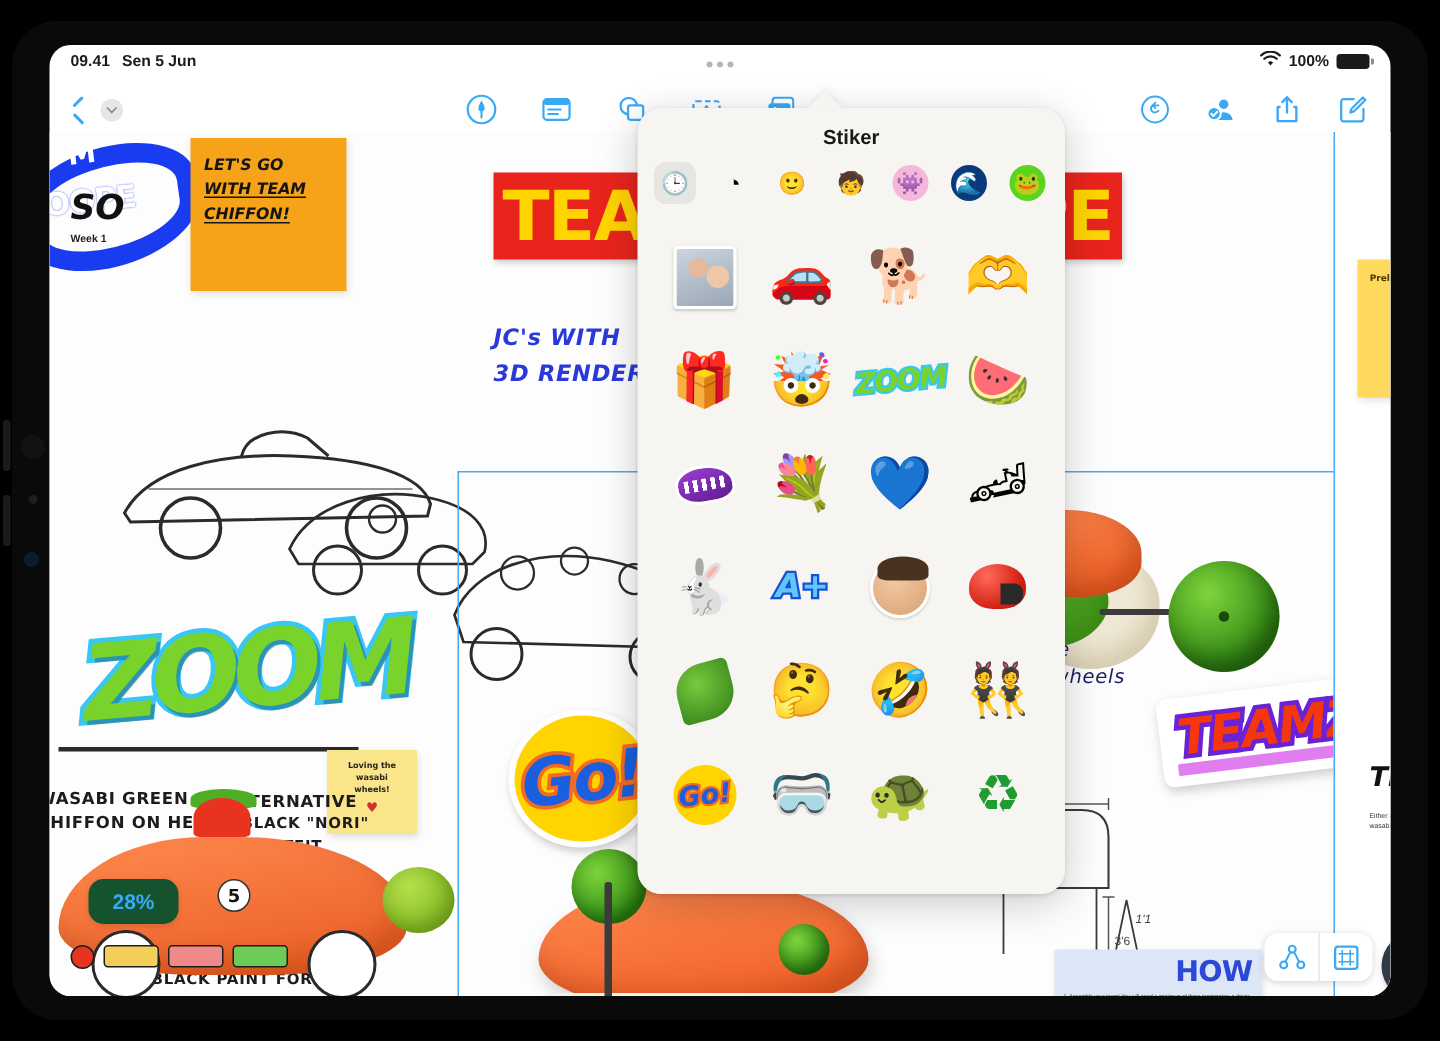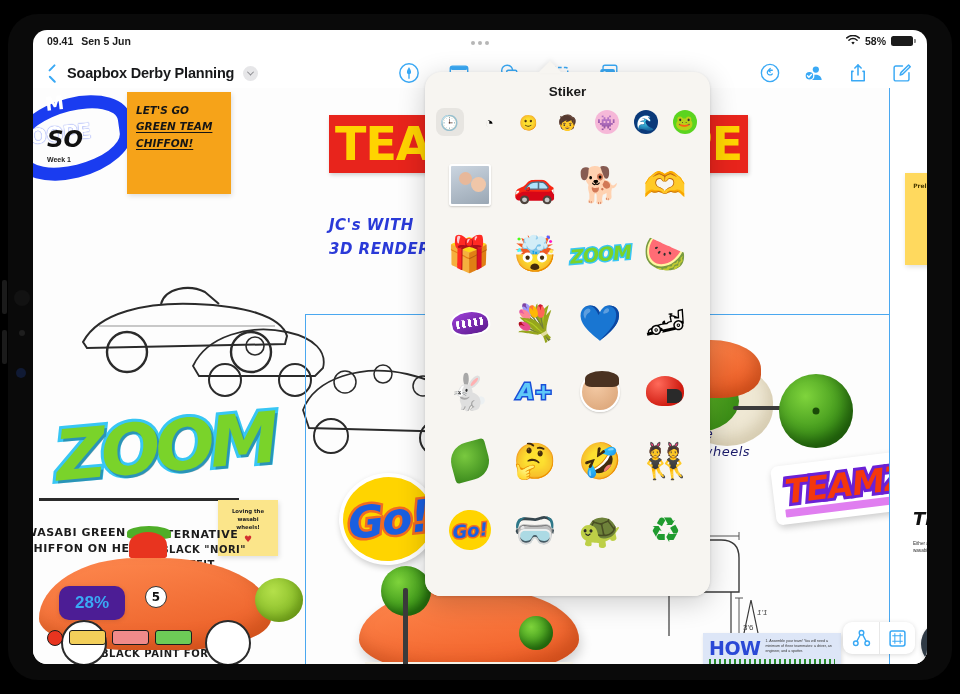--- a/index.html
+++ b/index.html
@@ -362,21 +362,21 @@
   }
   #flyer .big {
     font-family: "DejaVu Sans", sans-serif;
     font-weight: bold; font-size: 19px; color: #2b49d6;
     letter-spacing: -.5px; line-height: .96;
   }
   .squiggle {
     height: 5px; margin: 2px 0;
     background: repeating-linear-gradient(90deg,#2a8a2a 0 2px,transparent 2px 5px);
   }
-  .flyer-row { display: flex; gap: 5px; align-items: flex-start; }
+  .flyer-row { display: flex; gap: 5px; align-items: flex-end; flex-direction: column; }
   .flyer-note { font-size: 3.6px; line-height: 1.45; color: #333; flex: 1; }
 
   
   #right-panel {
     position: absolute; left: 856px; top: 0px;
     width: 120px; height: 576px;
     background: #ffffff;
     border-left: 1.5px solid #4aa8f0;
   }
   #right-title {
@@ -404,23 +404,23 @@
     box-shadow: 1px 2px 5px rgba(0,0,0,.25);
   }
   #camera-sticker::after {
     content: ""; position: absolute; left: 12px; top: 14px;
     width: 20px; height: 16px; background: #b06a2b; border-radius: 2px;
   }
 
   
   #zoom-badge {
     position: absolute; left: 26px; top: 498px;
-    background: #4c1d95; border-radius: 10px;
+    background: #14532d; border-radius: 10px;
     padding: 7px 16px;
-    font-size: 17px; font-weight: bold; color: #3aa9f5;
+    font-size: 14px; font-weight: bold; color: #3aa9f5;
     box-shadow: 0 1px 5px rgba(0,0,0,.12);
     z-index: 20;
   }
   #swatches {
     position: absolute; left: 14px; top: 542px;
     display: flex; gap: 6px; z-index: 20;
   }
   .swatch {
     width: 37px; height: 15px; border-radius: 3px;
     border: 1.4px solid #1d1d1d;
@@ -610,37 +610,36 @@
         <span>Sen 5 Jun</span>
       </div>
       <div class="sb-right">
         <span>
           <svg width="14" height="11" viewBox="0 0 14 11">
               <path d="M7 9.6 5.3 7.6a2.6 2.6 0 0 1 3.4 0z" fill="#1b1b1b"></path>
               <path d="M2.9 5.2a6 6 0 0 1 8.2 0" stroke="#1b1b1b" stroke-width="1.5" fill="none" stroke-linecap="round"></path>
               <path d="M.8 2.9a9 9 0 0 1 12.4 0" stroke="#1b1b1b" stroke-width="1.5" fill="none" stroke-linecap="round"></path>
             </svg>
         </span>
-        <span>58%</span>
+        <span>100%</span>
         <span class="batt-body">
             <i class="batt-tip"></i>
           </span>
       </div>
     </div>
 
     <div id="handle">
       <span></span>
         <span></span>
         <span></span>
     </div>
 
     <div id="navbar">
       <div class="nav-left">
         <div class="back-chevron"></div>
-        <div id="doc-title">Soapbox Derby Planning</div>
         <div class="title-chev">
             <i></i>
           </div>
       </div>
 
       <div class="nav-center">
         <div class="tool">
           <svg viewBox="0 0 24 24">
               <circle cx="12" cy="12" r="10" fill="none" stroke="#3aa9f5" stroke-width="1.6"></circle>
               <path d="M12 5.5c1.3 2.2 2.3 4.1 2.3 5.6a2.3 2.3 0 0 1-4.6 0c0-1.5 1-3.4 2.3-5.6z" fill="#3aa9f5"></path>
@@ -708,21 +707,21 @@
     </div>
 
     <div id="canvas">
 
       <div id="ring"></div>
       <div id="ring-txt2">M</div>
       <div id="ring-txt">OOPE</div>
 
       <div id="sticky-orange" class="sticky">
         <div>LET'S GO</div>
-        <div><u>GREEN TEAM</u></div>
+        <div><u>WITH TEAM</u></div>
         <div><u>CHIFFON!</u></div>
       </div>
 
       <div id="banner">TEAMZOETROPE</div>
 
       <div class="hand" style="left:296px; top:128px; font-size:15px; color:#2a3ad8; font-style:italic;">JC's WITH</div>
       <div class="hand" style="left:296px; top:152px; font-size:15px; color:#2a3ad8; font-style:italic;">3D RENDERING</div>
 
       <div class="sketch" style="left:36px; top:176px;">
         <svg width="230" height="120" viewBox="0 0 230 120">

